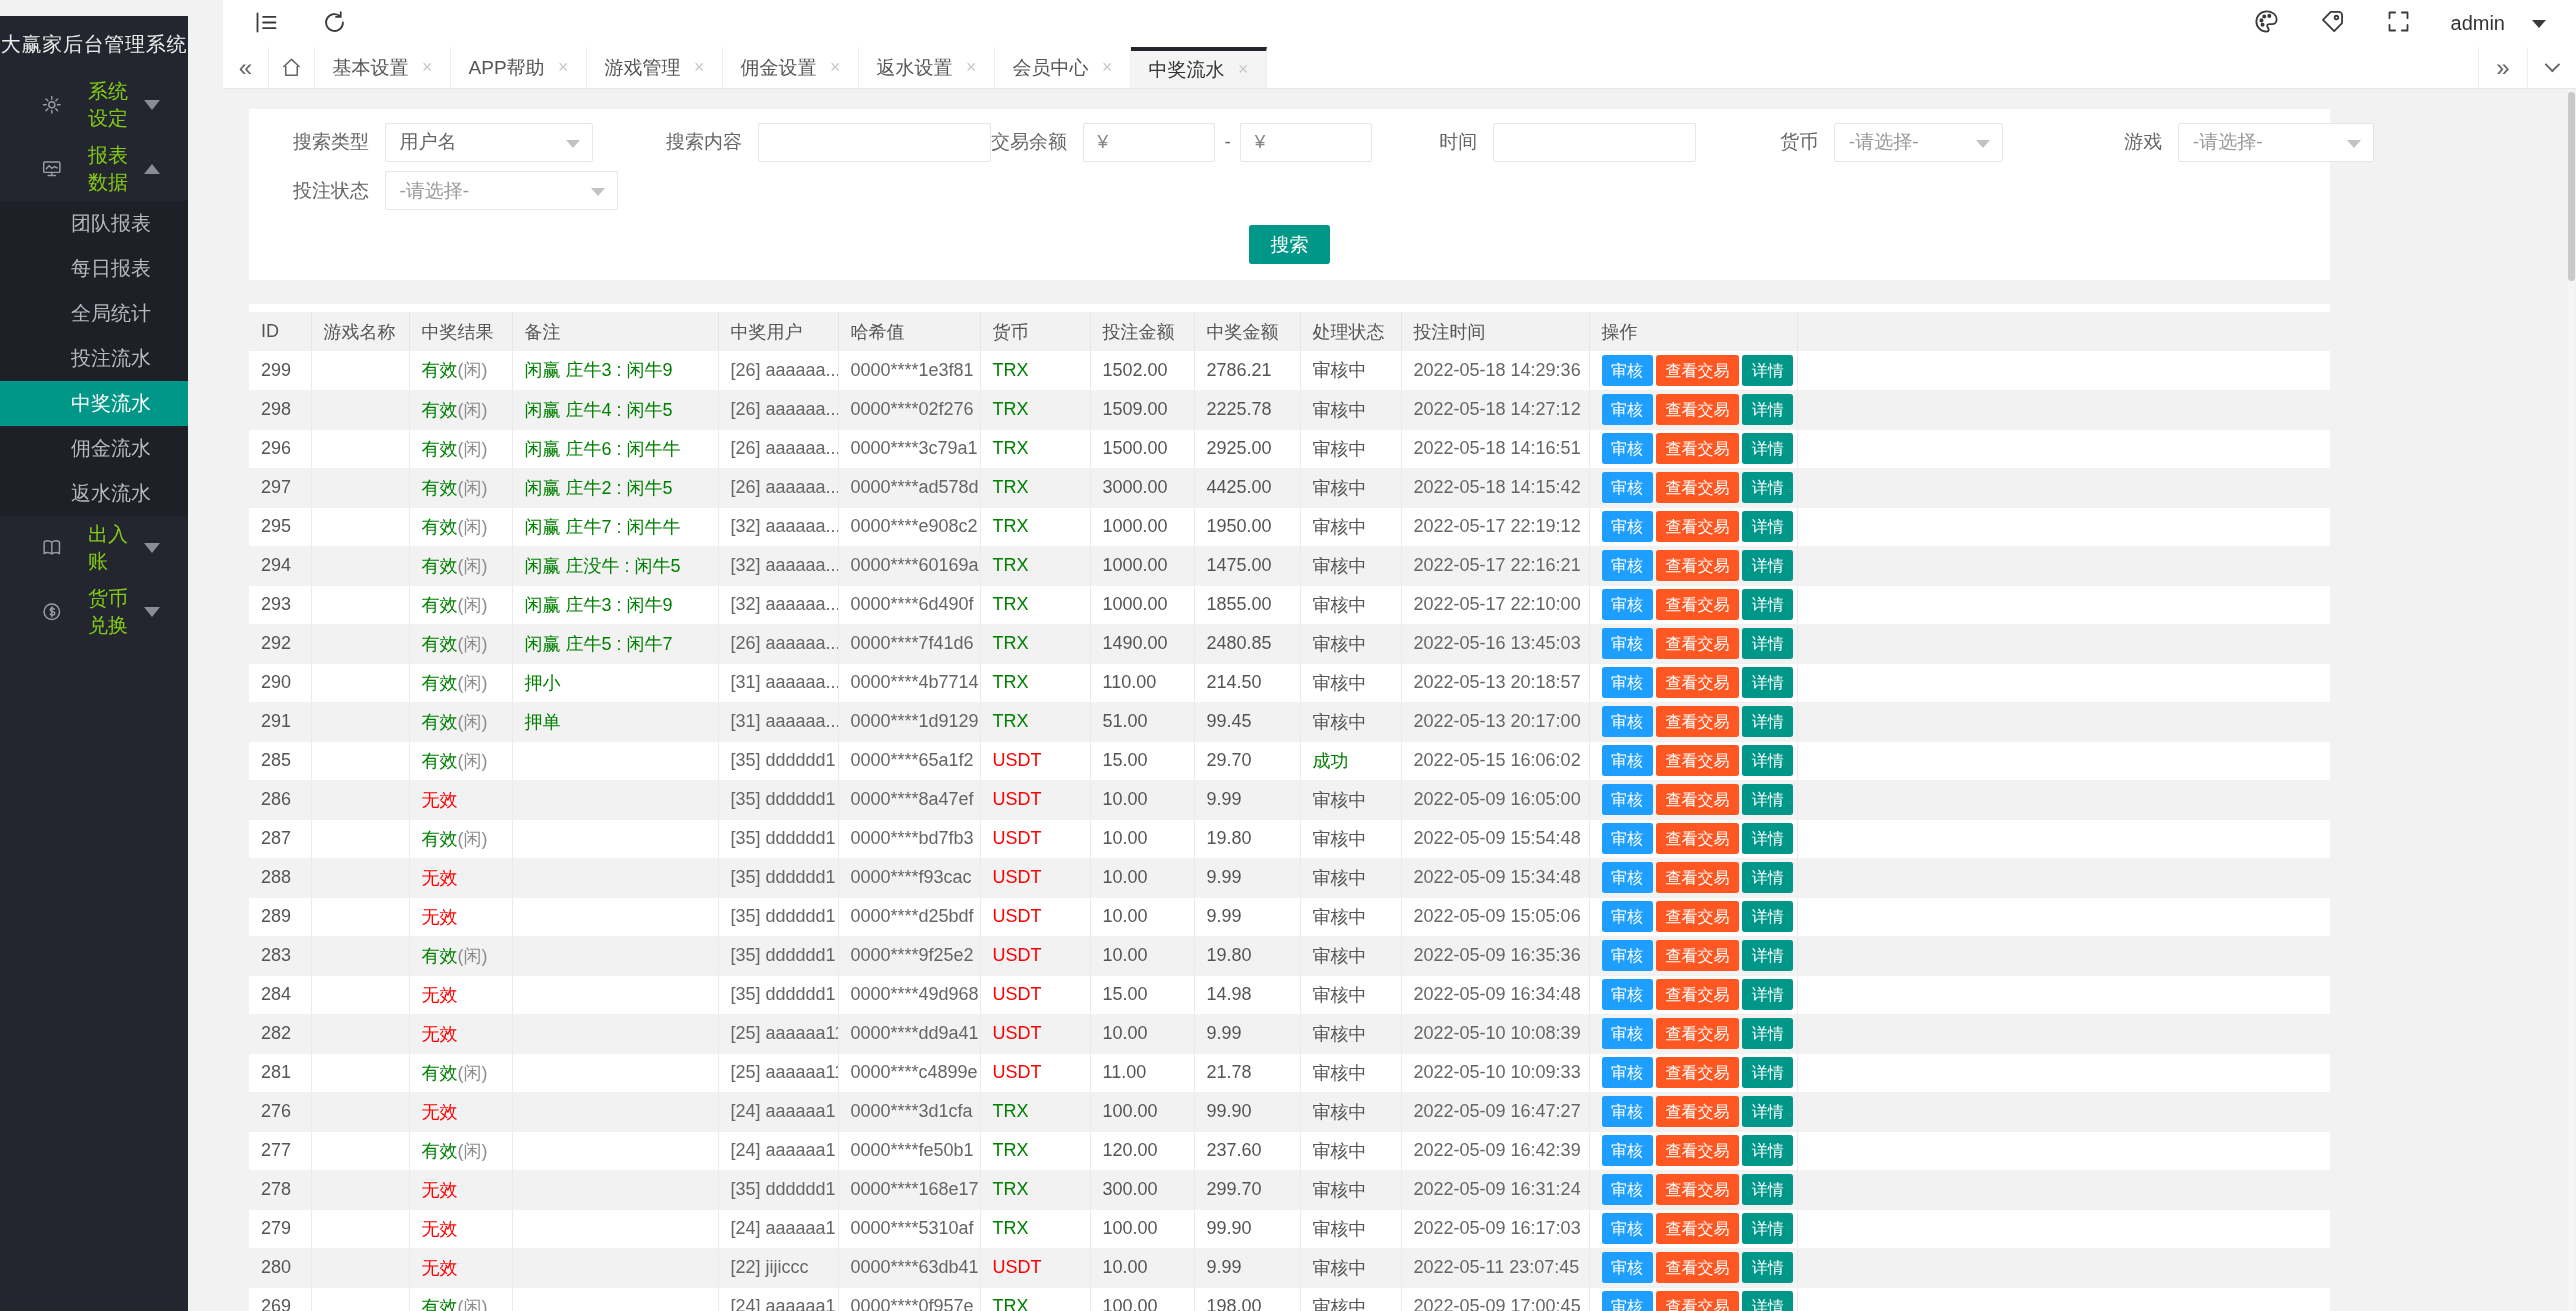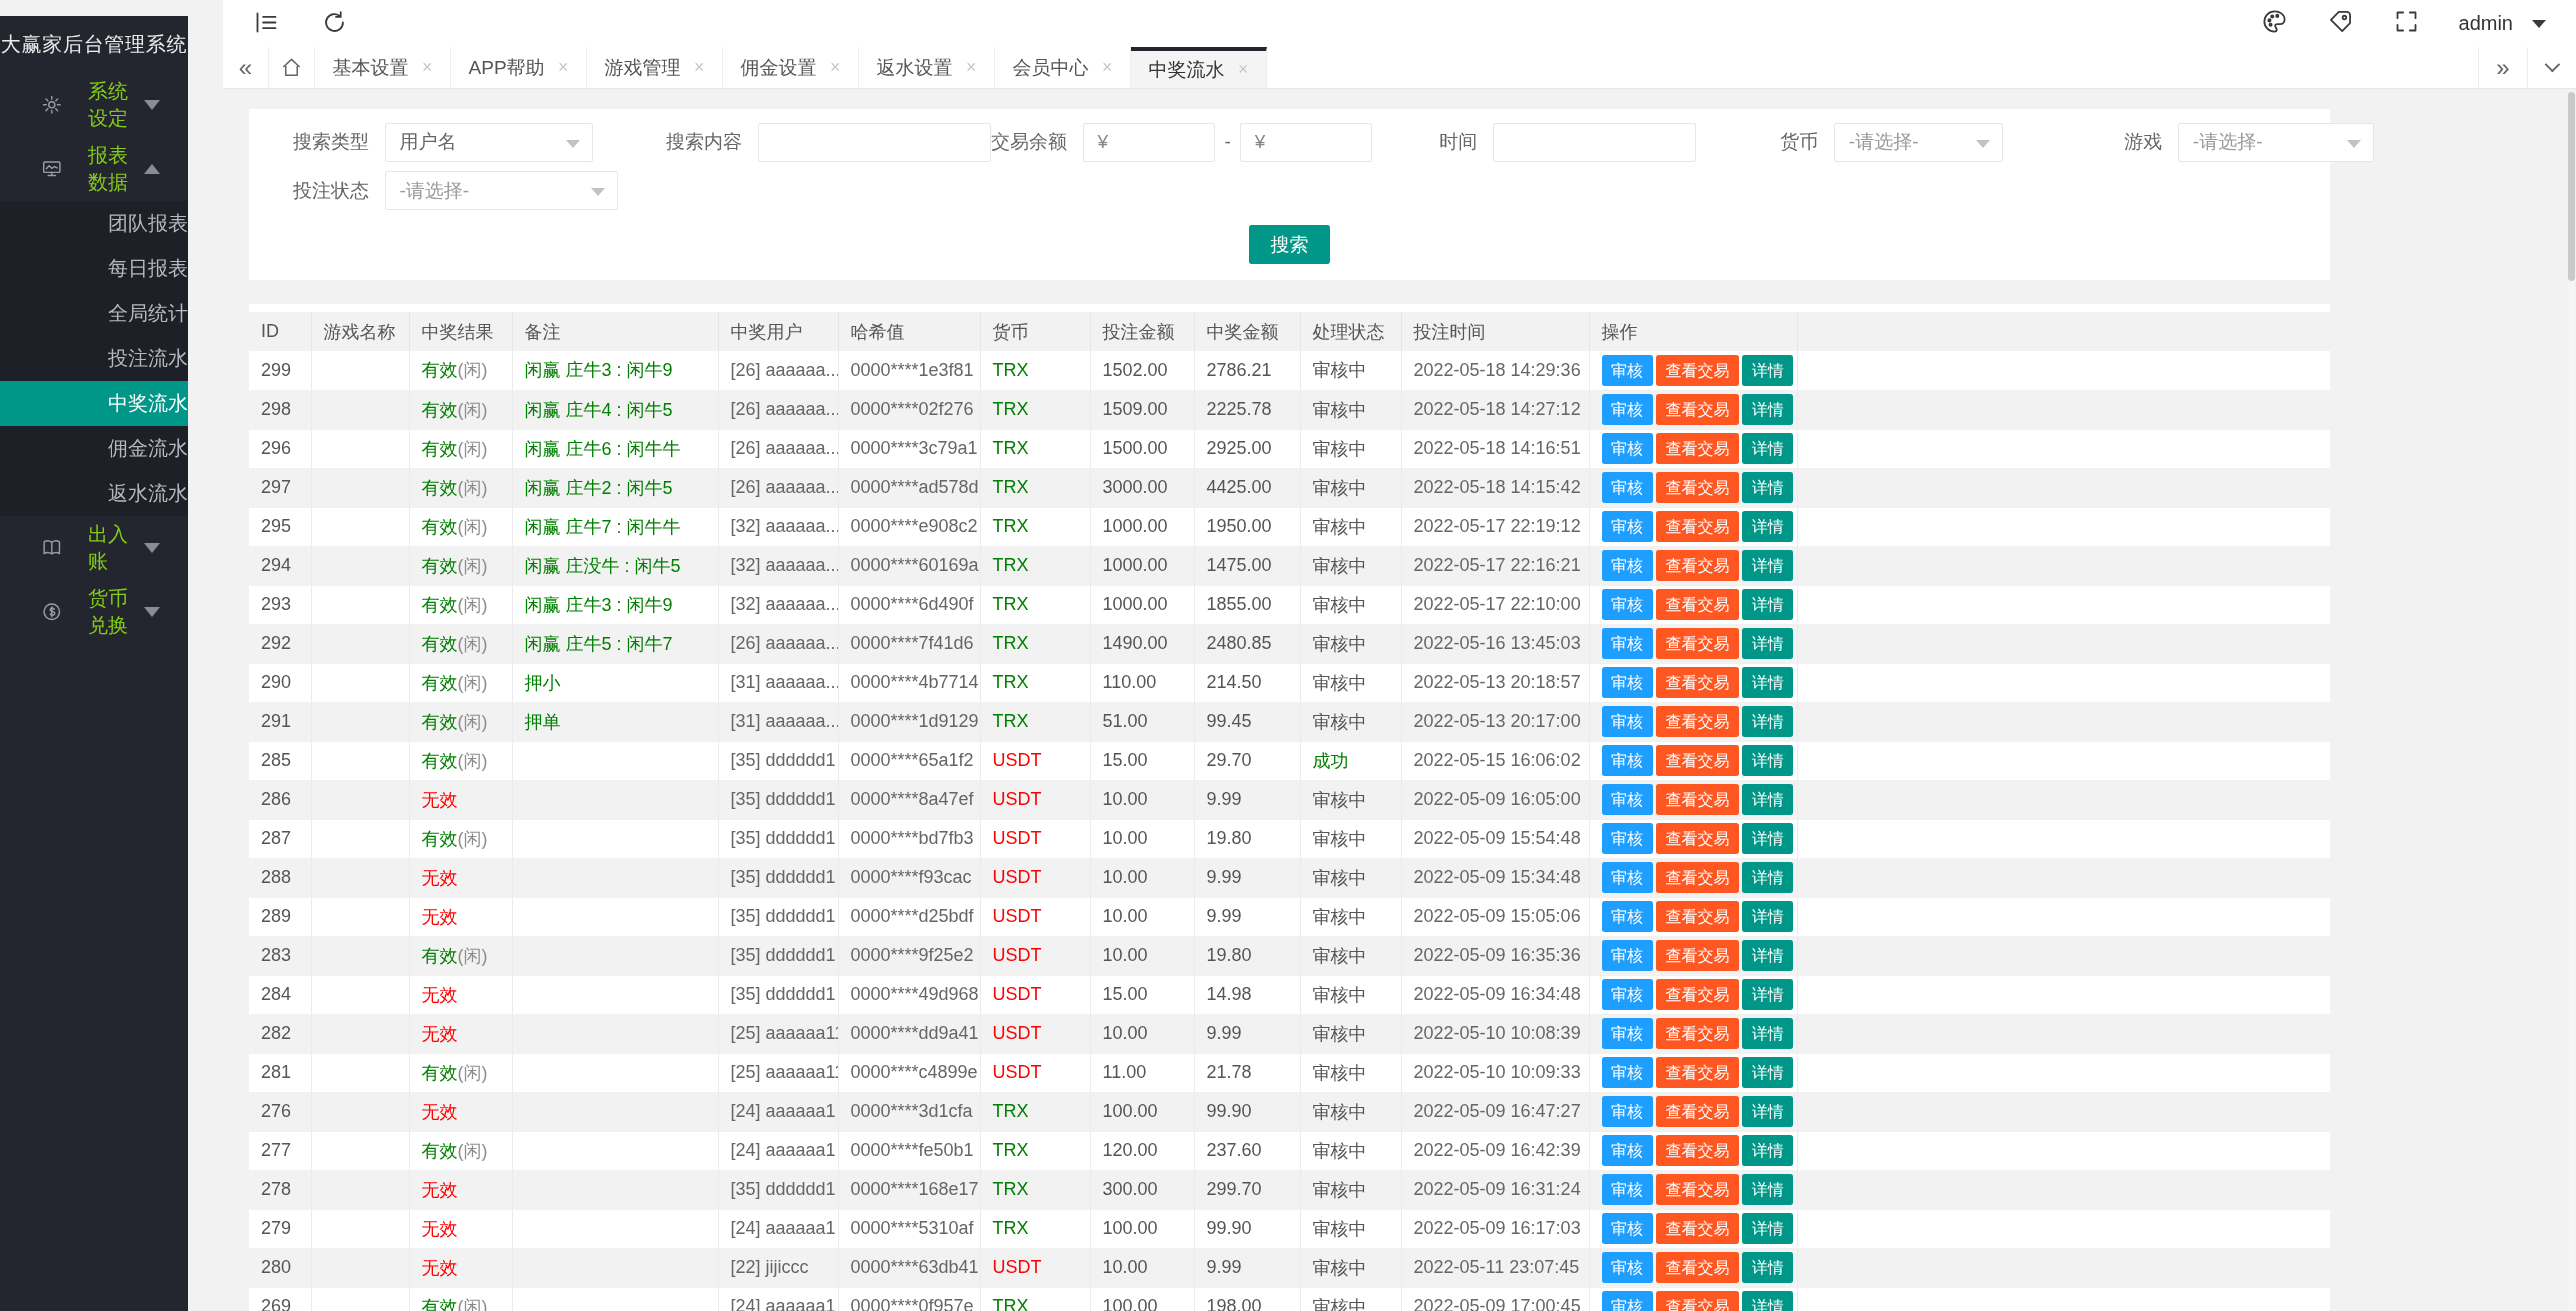--- a/index.html
+++ b/index.html
@@ -10,30 +10,30 @@
   .sidebar{position:absolute;left:0;top:16px;bottom:0;width:188px;background:#23262e;z-index:6}
   .logo{height:57px;line-height:57px;text-align:center;color:#ececec;font-size:20px;letter-spacing:0.7px}
   .nav-item{height:64px;display:flex;align-items:center;padding:0 28px 0 41px;color:#84cc16;font-size:20px;cursor:pointer}
   .nav-ico{width:31px;margin-right:16px;display:inline-flex;align-items:center}
   .nav-ico svg{stroke:#9a9da5;fill:none;stroke-width:1.6}
   .nav-label{flex:1}
   .caret{width:0;height:0;border-left:8.8px solid transparent;border-right:8.8px solid transparent}
   .caret.down{border-top:10px solid #8a8d93}
   .caret.up{border-bottom:10px solid #8a8d93}
   .subnav{background:#1d2026}
-  .subnav-item{height:45px;line-height:45px;padding-left:108px;color:#b6b9c0;font-size:20px;cursor:pointer}
+  .subnav-item{height:45px;line-height:45px;padding-left:71px;color:#b6b9c0;font-size:20px;cursor:pointer}
   .subnav-item.active{background:#009688;color:#fff}
 
   
   .main{margin-left:223px;height:100%}
   .topbar{height:47px;background:#fff;display:flex;align-items:center;justify-content:space-between;padding:0 30px}
   .tb-left{display:flex;align-items:center;gap:41px}
   .tb-right{display:flex;align-items:center;gap:39px;color:#333;font-size:20px}
   .tb-ic svg{stroke:#3a3a3a;fill:none;stroke-width:1.6;width:27px;height:27px}
-  .admin-wrap{display:flex;align-items:center;gap:19px;cursor:pointer}
+  .admin-wrap{display:flex;align-items:center;gap:27px;cursor:pointer}
   .mini-caret{width:0;height:0;border-left:7.4px solid transparent;border-right:7.4px solid transparent;border-top:8.8px solid #3a3a3a}
 
   
   .tabbar{height:42px;background:#fff;display:flex;align-items:stretch;border-bottom:0.7px solid #e8e8e8}
   .tab-ctrl{width:46px;display:flex;align-items:center;justify-content:center;border-right:0.7px solid #eee;color:#666;font-size:24px;cursor:pointer}
   .tab{display:flex;align-items:center;padding:0 17.6px;border-right:0.7px solid #eee;font-size:19px;color:#555;cursor:pointer;background:#fff}
   .tab .close{margin-left:13.5px;color:#c6c6c6;font-size:17.6px}
   .tab.active{background:#f4f4f4;border-top:4px solid #23262e;color:#333}
   .tab-spacer{flex:1}
   .tab-rctrl{width:49px;display:flex;align-items:center;justify-content:center;border-left:0.7px solid #eee;color:#666;font-size:24px;cursor:pointer}

